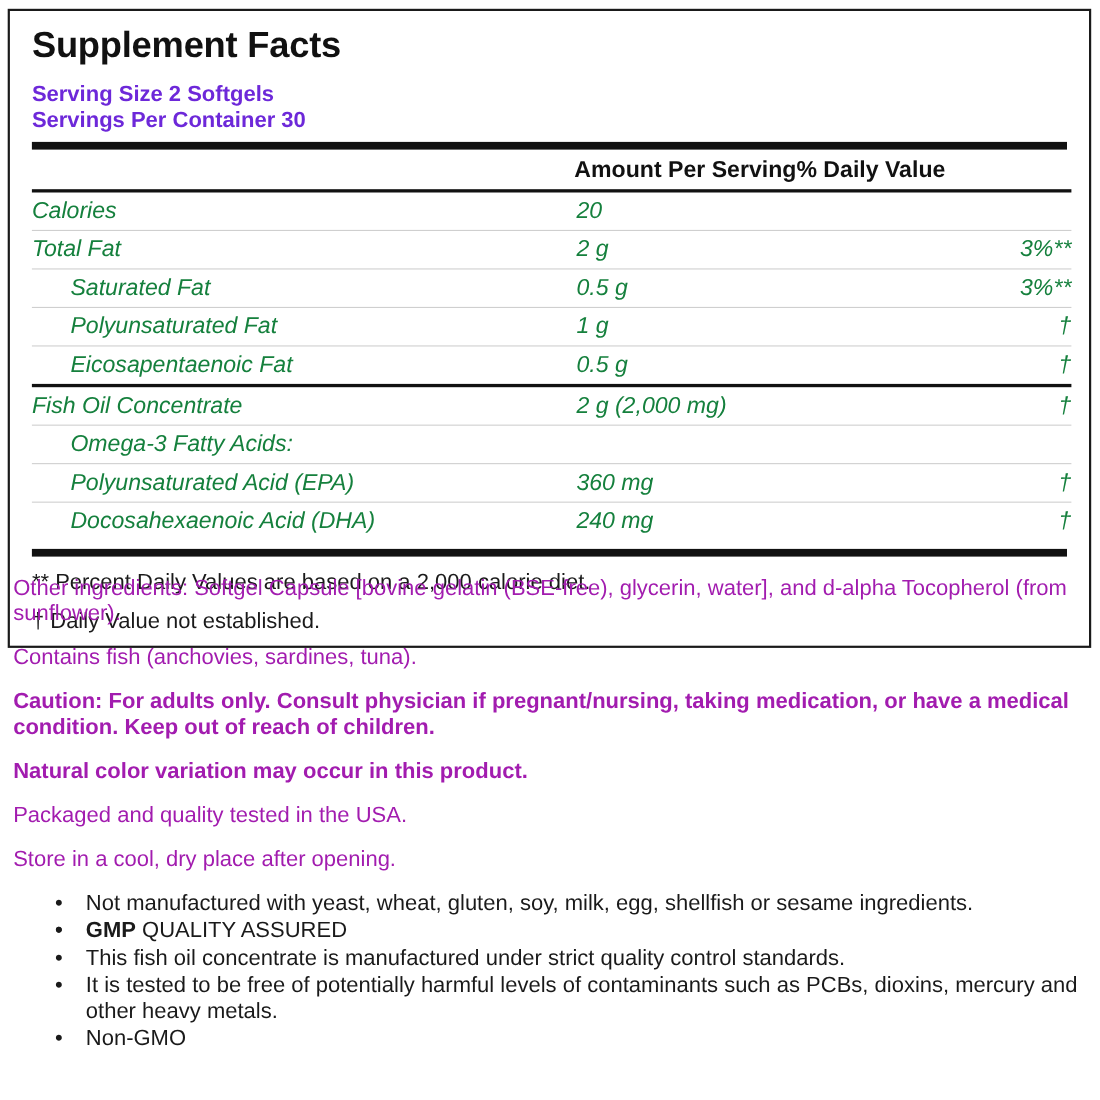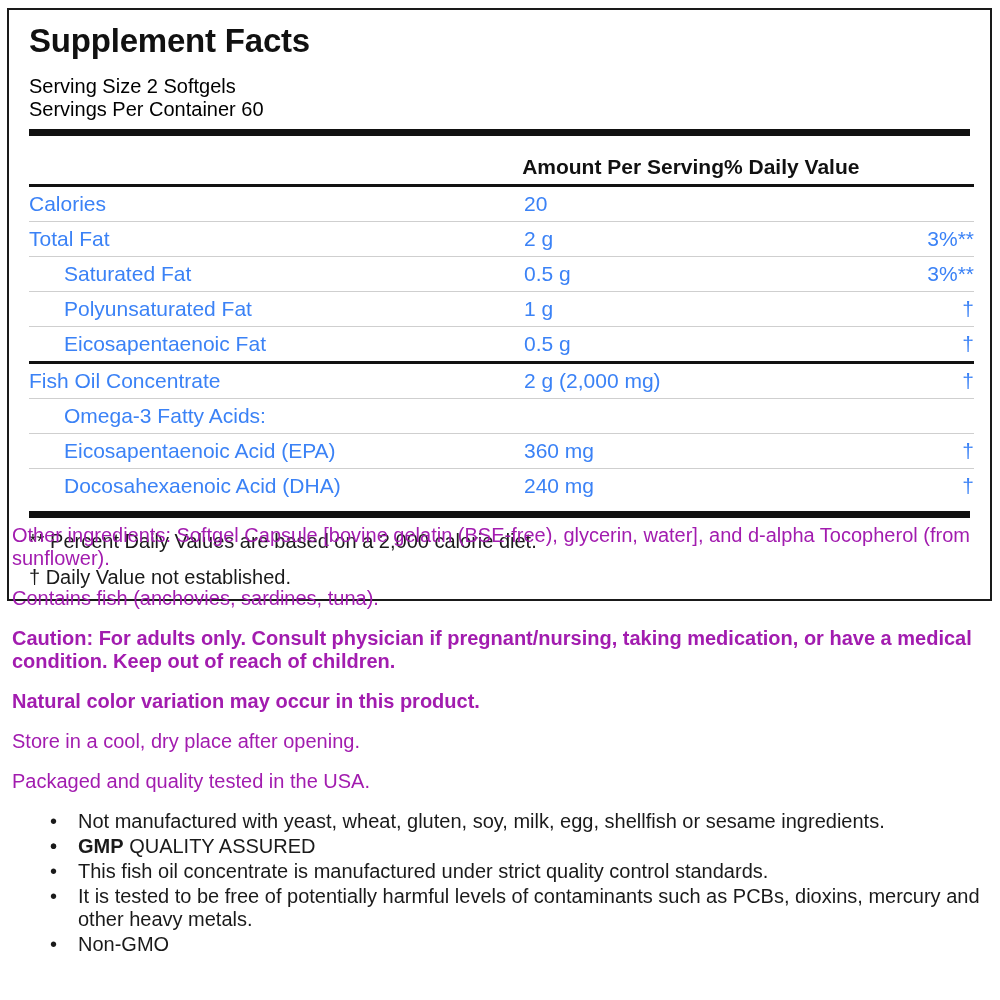--- a/index.html
+++ b/index.html
@@ -38,21 +38,22 @@
     font-weight: bold;
     letter-spacing: -0.2px;
     line-height: 1.05;
     margin: 14px 0 0 0;
     color: #111;
   }
   .sf-servings {
     margin-top: 16px;
     font-size: 20px;
     line-height: 23px;
-    color: #000000;
+    color: #6d28d9;
+    font-weight: bold;
   }
 
   
   .rule-heavy {
     height: 7px;
     background: #111;
     margin-top: 8px;
   }
 
   
@@ -65,31 +66,32 @@
     padding: 0;
     vertical-align: baseline;
   }
   .col-name  { width: 495px; }
   .col-amt   { width: 200px; }
   .col-dv    { width: 250px; }
 
   .hdr-row th {
     font-size: 21px;
     font-weight: bold;
-    padding: 19px 0 5px 0;
+    padding: 7px 0 5px 0;
     color: #111;
   }
   .hdr-amount { text-align: right; }
   .hdr-dv     { text-align: left; }
 
   .sf-row td {
     font-size: 21px;
     line-height: 23px;
     padding: 5px 0 6px 0;
-    color: #3b82f6;
+    color: #15803d;
+    font-style: italic;
   }
   .sf-row .cell-name { text-align: left; }
   .sf-row .cell-amt  { text-align: left; }
   .sf-row .cell-dv   { text-align: right; }
   .indent-1 .cell-name { padding-left: 35px; }
 
   .sep-row td { padding: 0; }
   .sep-row .line-thin { height: 1px; background: #cfcfcf; }
   .sep-row .line-med  { height: 3px; background: #111; }
 
@@ -142,21 +144,21 @@
 <body>
 
 <div class="page">
 
   <div class="sf-panel">
 
     <div class="sf-title">Supplement Facts</div>
 
     <div class="sf-servings">
       <div>Serving Size 2 Softgels</div>
-      <div>Servings Per Container 60</div>
+      <div>Servings Per Container 30</div>
     </div>
 
     <div class="rule-heavy"></div>
 
     <table class="sf-table">
       <colgroup>
         <col class="col-name">
           <col class="col-amt">
           <col class="col-dv">
       </colgroup>
@@ -236,21 +238,21 @@
             <td class="cell-name">Omega-3 Fatty Acids:</td>
             <td class="cell-amt"></td>
             <td class="cell-dv"></td>
           </tr>
           <tr class="sep-row">
             <td colspan="3">
               <div class="line-thin"></div>
             </td>
           </tr>
           <tr class="sf-row indent-1">
-            <td class="cell-name">Eicosapentaenoic Acid (EPA)</td>
+            <td class="cell-name">Polyunsaturated Acid (EPA)</td>
             <td class="cell-amt">360 mg</td>
             <td class="cell-dv">†</td>
           </tr>
           <tr class="sep-row">
             <td colspan="3">
               <div class="line-thin"></div>
             </td>
           </tr>
           <tr class="sf-row indent-1">
             <td class="cell-name">Docosahexaenoic Acid (DHA)</td>
@@ -264,22 +266,22 @@
 
     <div class="sf-foot">** Percent Daily Values are based on a 2,000 calorie diet.</div>
     <div class="sf-foot">† Daily Value not established.</div>
   </div>
 
   <div class="body-copy">
     <p class="para">Other ingredients: Softgel Capsule [bovine gelatin (BSE-free), glycerin, water], and d-alpha Tocopherol (from sunflower).</p>
     <p class="para">Contains fish (anchovies, sardines, tuna).</p>
     <p class="para bold">Caution: For adults only. Consult physician if pregnant/nursing, taking medication, or have a medical condition. Keep out of reach of children.</p>
     <p class="para bold">Natural color variation may occur in this product.</p>
+    <p class="para">Packaged and quality tested in the USA.</p>
     <p class="para">Store in a cool, dry place after opening.</p>
-    <p class="para">Packaged and quality tested in the USA.</p>
 
     <ul class="bullets">
         <li><span class="marker">•</span><span>Not manufactured with yeast, wheat, gluten, soy, milk, egg, shellfish or sesame ingredients.</span></li>
         <li><span class="marker">•</span></li>
         <li><span class="marker">•</span><b>GMP</b> <span>QUALITY ASSURED</span></li>
         <li><span class="marker">•</span><span>This fish oil concentrate is manufactured under strict quality control standards.</span></li>
         <li><span class="marker">•</span><span>It is tested to be free of potentially harmful levels of contaminants such as PCBs, dioxins, mercury and other heavy metals.</span></li>
         <li><span class="marker">•</span><span>Non-GMO</span></li>
       </ul>
   </div>

